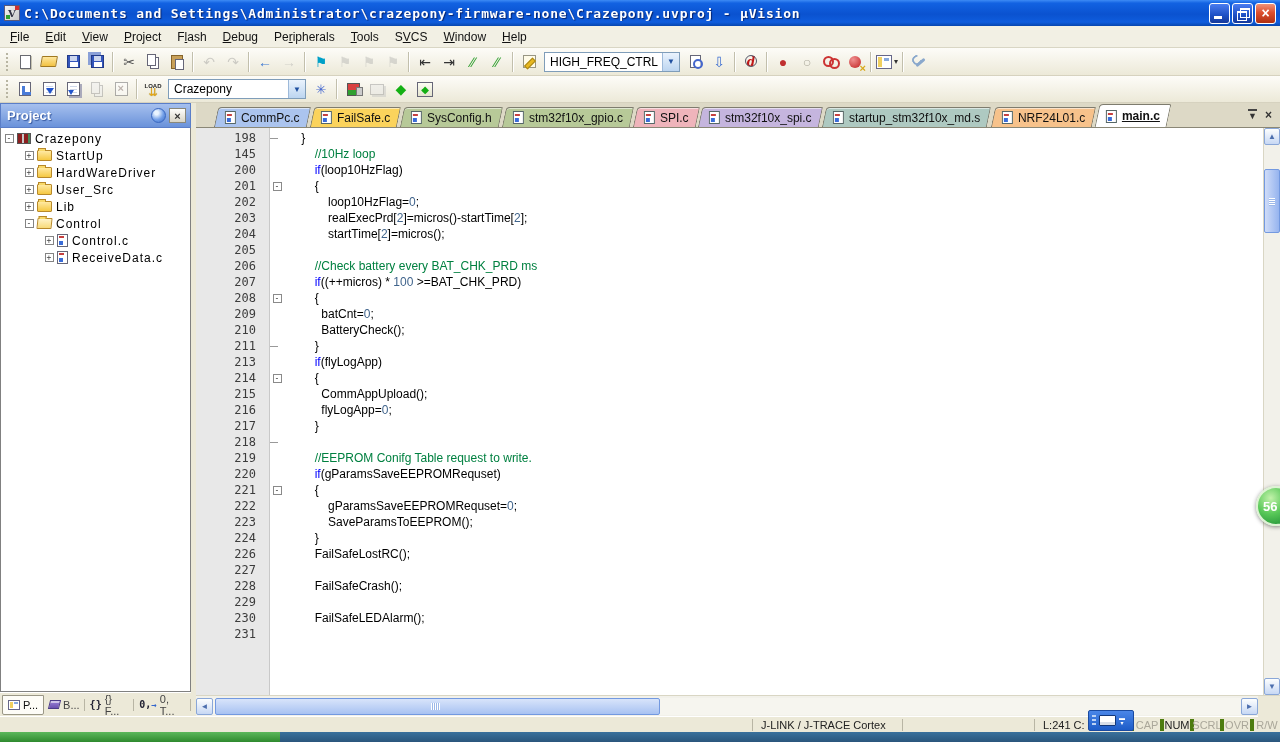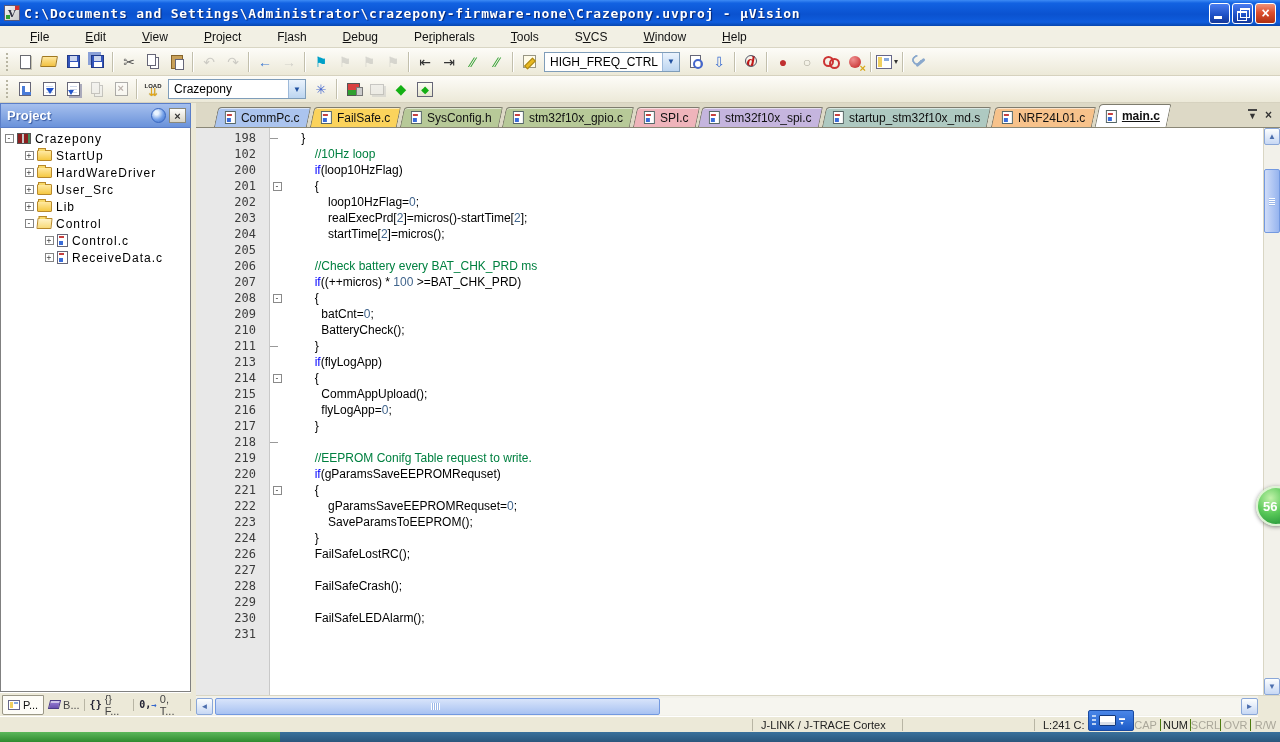--- a/index.html
+++ b/index.html
@@ -18,21 +18,21 @@
   .wbtn{width:21px;height:21px;border:1px solid #fff;border-radius:3px;display:flex;align-items:center;justify-content:center;
     background:linear-gradient(180deg,#4a7cf0,#1d4fc4 60%,#16399a);color:#fff;font:bold 11px "Liberation Sans",sans-serif;position:relative;}
   .wbtn.close{background:linear-gradient(180deg,#f0937a,#dd4f2e 45%,#b03012);}
   .wbtn.min::before{content:"";position:absolute;left:4px;bottom:4px;width:8px;height:3px;background:#fff;}
   .wbtn.restore::before{content:"";position:absolute;left:4px;top:7px;width:8px;height:7px;border:1px solid #fff;border-top-width:2px;background:transparent;}
   .wbtn.restore::after{content:"";position:absolute;left:7px;top:4px;width:8px;height:7px;border:1px solid #fff;border-top-width:2px;}
   .wbtn.close::after{content:"×";font-size:14px;line-height:14px;}
 
   
   .menubar{height:22px;display:flex;align-items:center;background:#f2f0e4;border-bottom:1px solid #d9d6c4;padding-left:2px;}
-  .mitem{padding:2px 8px;font-size:12px;color:#111;margin-left:20px;}
+  .mitem{padding:2px 8px;font-size:12px;color:#111;}
   .mitem u{text-decoration:underline;}
 
   
   .toolbar{display:flex;align-items:center;background:linear-gradient(180deg,#fdfcf8,#ece9d8);border-bottom:1px solid #d6d2bf;padding:0 2px;}
   .tb1{height:28px;} .tb2{height:27px;}
   .tgrip{width:5px;height:18px;margin:0 3px;background:repeating-linear-gradient(180deg,#b8b5a2 0 2px,transparent 2px 4px);background-size:2px 100%;background-repeat:no-repeat;background-position:1px 0;}
   .tsep{width:2px;height:20px;margin:0 3px;border-left:1px solid #c2bfac;border-right:1px solid #fff;}
   .tbtn{width:24px;height:23px;display:flex;align-items:center;justify-content:center;border-radius:2px;position:relative;}
   .tbtn .glyph{font-size:14px;line-height:14px;}
   .tbtn.dis{opacity:.5;filter:grayscale(.8);}
@@ -167,21 +167,21 @@
   .hthumb{position:absolute;left:2px;top:0;width:445px;height:17px;background:linear-gradient(180deg,#d8e4fa,#a8c2f2);
     border:1px solid #7399e0;border-radius:2px;}
   .hthumb::after{content:"";position:absolute;top:4px;bottom:4px;left:215px;width:9px;
     background:repeating-linear-gradient(90deg,#fff 0 1px,#9db8e8 1px 2px);}
   .hcorner{width:22px;height:21px;background:#ece9d8;}
 
   
   .statusbar{height:16px;background:#ece9d8;border-top:1px solid #fff;display:flex;align-items:center;font-size:11px;color:#222;}
   .sbsp{flex:1;}
   .sbcell{border-left:1px solid #b8b5a4;height:12px;display:flex;align-items:center;padding:0 8px;white-space:nowrap;}
-  .sbflag{border-left:1px solid #4d7c0f;height:12px;width:30px;display:flex;align-items:center;justify-content:center;color:#aaa79a;}
+  .sbflag{border-left:4px solid #4d7c0f;height:12px;width:30px;display:flex;align-items:center;justify-content:center;color:#aaa79a;}
   .sbflag.on{color:#222;}
 
   
   .taskbar{height:10px;display:flex;}
   .tb-green{width:280px;background:linear-gradient(180deg,#5cb85c,#2f8a2f);}
   .tb-blue{flex:1;background:linear-gradient(180deg,#3a719c,#2a567c);}
 
   
   .ime{position:absolute;left:1088px;top:710px;width:46px;height:21px;z-index:40;border:1px solid #1a4aa0;border-radius:2px;
     background:linear-gradient(180deg,#4a86e8,#1d5cc8);display:flex;align-items:center;padding:0 3px;gap:3px;}
@@ -504,21 +504,21 @@
       <div class="coderow">
         <div class="code" id="code">
             <div class="cl">
               <span class="ln">198</span>
               <span class="fm">
                 <span class="ftick"></span>
               </span>
               <span class="ct"><span>    }</span></span>
             </div>
             <div class="cl">
-              <span class="ln">102</span>
+              <span class="ln">145</span>
               <span class="fm"></span>
               <span class="ct"><span>        </span><span class="sc">//10Hz loop</span></span>
             </div>
             <div class="cl">
               <span class="ln">200</span>
               <span class="fm"></span>
               <span class="ct"><span>        </span><span class="sk">if</span><span>(loop10HzFlag)</span></span>
             </div>
             <div class="cl">
               <span class="ln">201</span>

